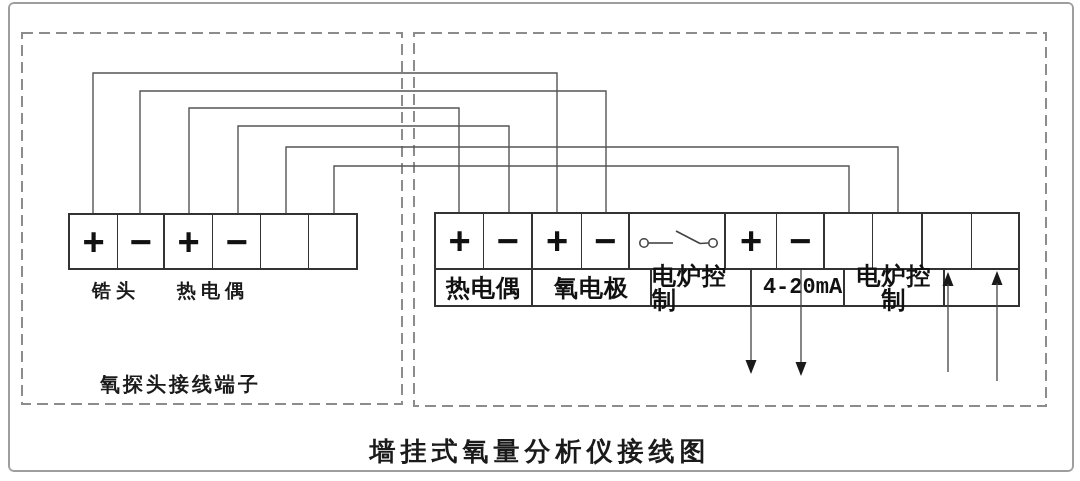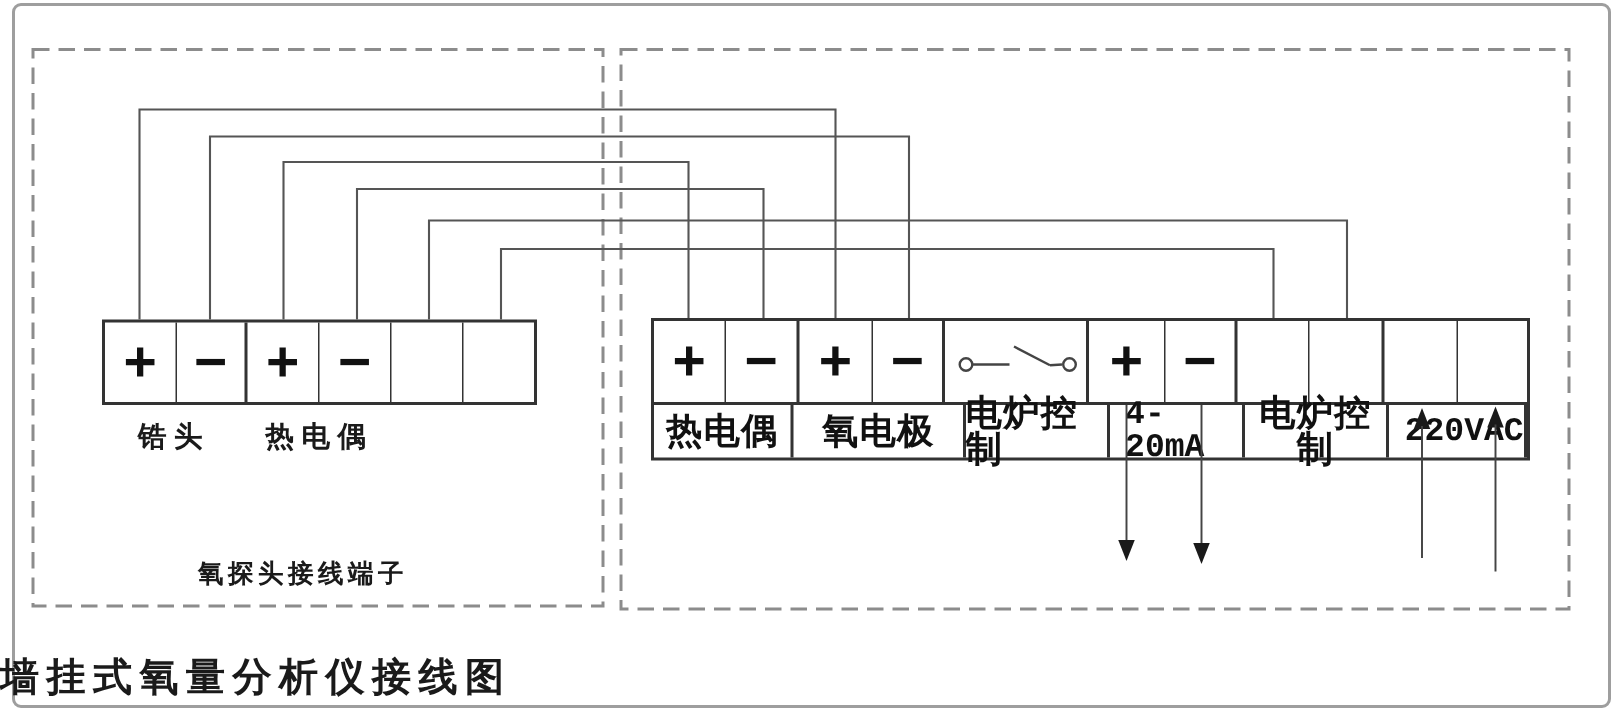--- a/index.html
+++ b/index.html
@@ -9,22 +9,22 @@
     border:2px solid #9e9e9e;border-radius:6px;box-sizing:border-box;z-index:0;}
   .block{position:absolute;display:flex;border:2px solid #333;box-sizing:border-box;background:#fff;z-index:2;}
   .cell{box-sizing:border-box;display:flex;align-items:center;justify-content:center;
     border-right:1.5px solid #333;font-weight:700;font-size:38px;line-height:1;color:#111;}
   .cell.thick{border-right-width:2.5px;}
   .cell.last{border-right:none;}
   .label-row .cell{font-size:24px;font-weight:600;letter-spacing:1px;border-right:2px solid #333;}
   .label-row .cell.mono{font-family:Liberation Mono, monospace;font-size:22px;font-weight:700;letter-spacing:0;padding-left:10px;}
   .group-label{position:absolute;top:278px;height:26px;display:flex;align-items:center;justify-content:center;
     font-size:19px;font-weight:600;letter-spacing:5px;z-index:2;}
-  .panel-caption{position:absolute;font-size:17px;font-weight:600;letter-spacing:3px;z-index:2;white-space:nowrap;margin-left:32px;}
-  .diagram-title{position:absolute;left:0;right:0;top:434px;
+  .panel-caption{position:absolute;font-size:20px;font-weight:600;letter-spacing:3px;z-index:2;white-space:nowrap;}
+  .diagram-title{position:absolute;left:0;right:0;top:434px;text-align:center;
     font-size:26px;font-weight:600;letter-spacing:5px;z-index:2;}
   svg.overlay{position:absolute;left:0;top:0;z-index:3;pointer-events:none;}
   .wire{fill:none;stroke:#555;stroke-width:1.4;}
   .dashed-rect{fill:none;stroke:#8c8c8c;stroke-width:2;stroke-dasharray:11 6;}
   .arrow-line{stroke:#444;stroke-width:1.3;}
   .arrow-head{fill:#1a1a1a;stroke:none;}
   .switch-glyph{stroke:#444;stroke-width:1.6;fill:none;}
 </style>
 </head>
 <body>
@@ -98,21 +98,20 @@
         <span></span>
       </div>
   </div>
 
   <div class="block label-row" style="left:434px;top:268px;width:586px;height:39px;">
     <div class="cell" style="width:97px;">热电偶</div>
     <div class="cell" style="width:119px;text-align:center;">氧电极</div>
     <div class="cell" style="width:100px;">电炉控制</div>
     <div class="cell mono" style="width:93px;">4-20mA</div>
     <div class="cell" style="width:100px;text-align:center;">电炉控制</div>
-    <div class="cell mono last" style="width:95px;">220VAC</div>
   </div>
 
   <div class="panel-caption" style="left:100px;top:371px;">氧探头接线端子</div>
 
   <div class="diagram-title">墙挂式氧量分析仪接线图</div>
 
   <svg class="overlay" width="1080" height="481" viewBox="0 0 1080 481">
 
     <rect class="dashed-rect" x="22" y="33" width="380" height="371"></rect>
     <rect class="dashed-rect" x="414" y="33" width="632" height="373"></rect>

